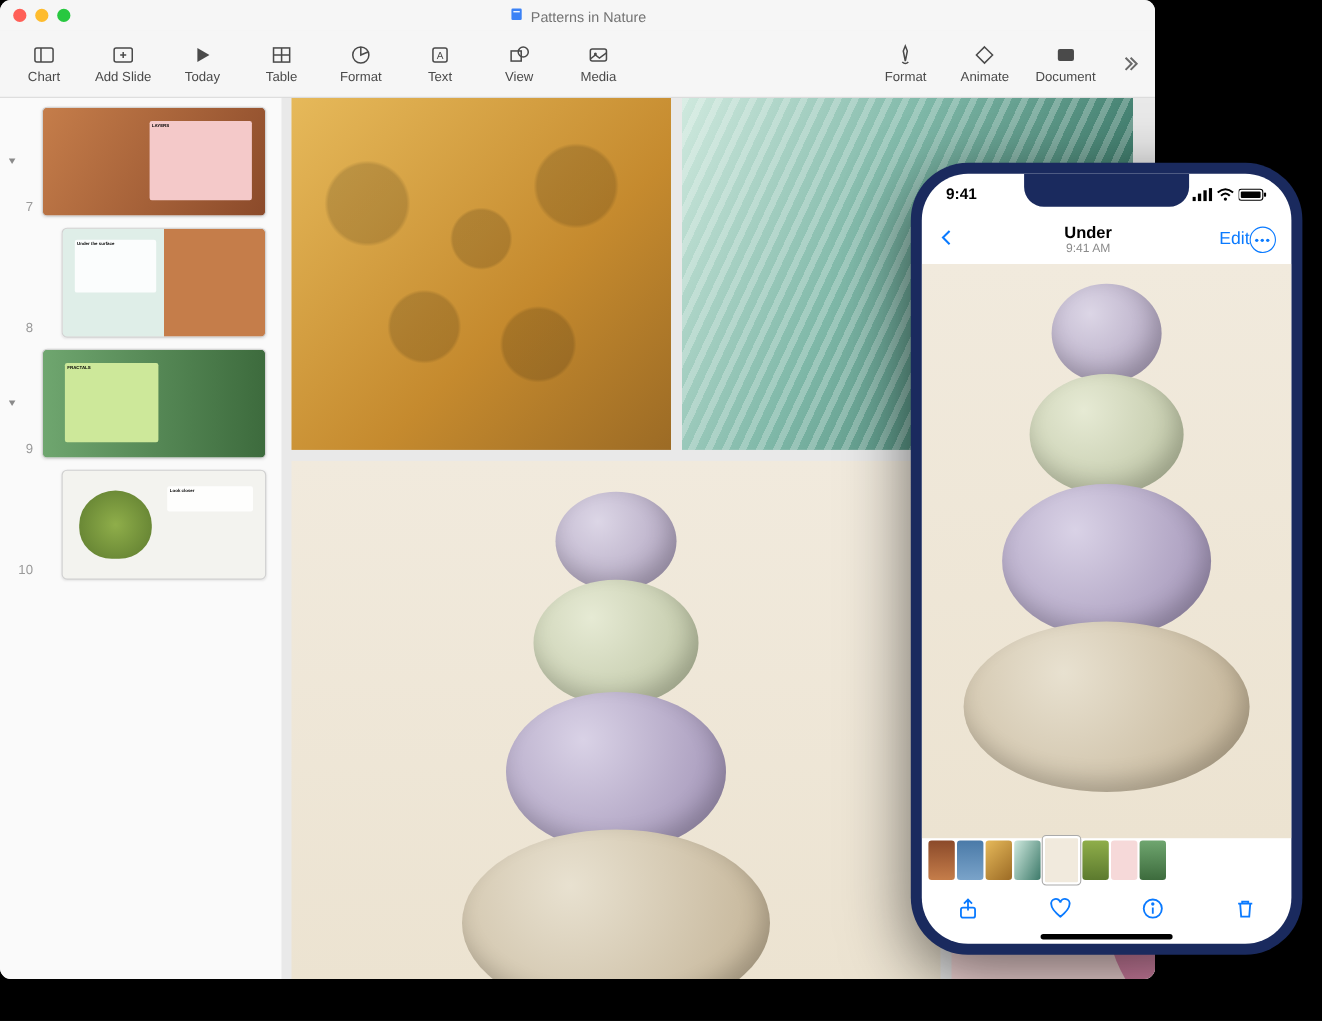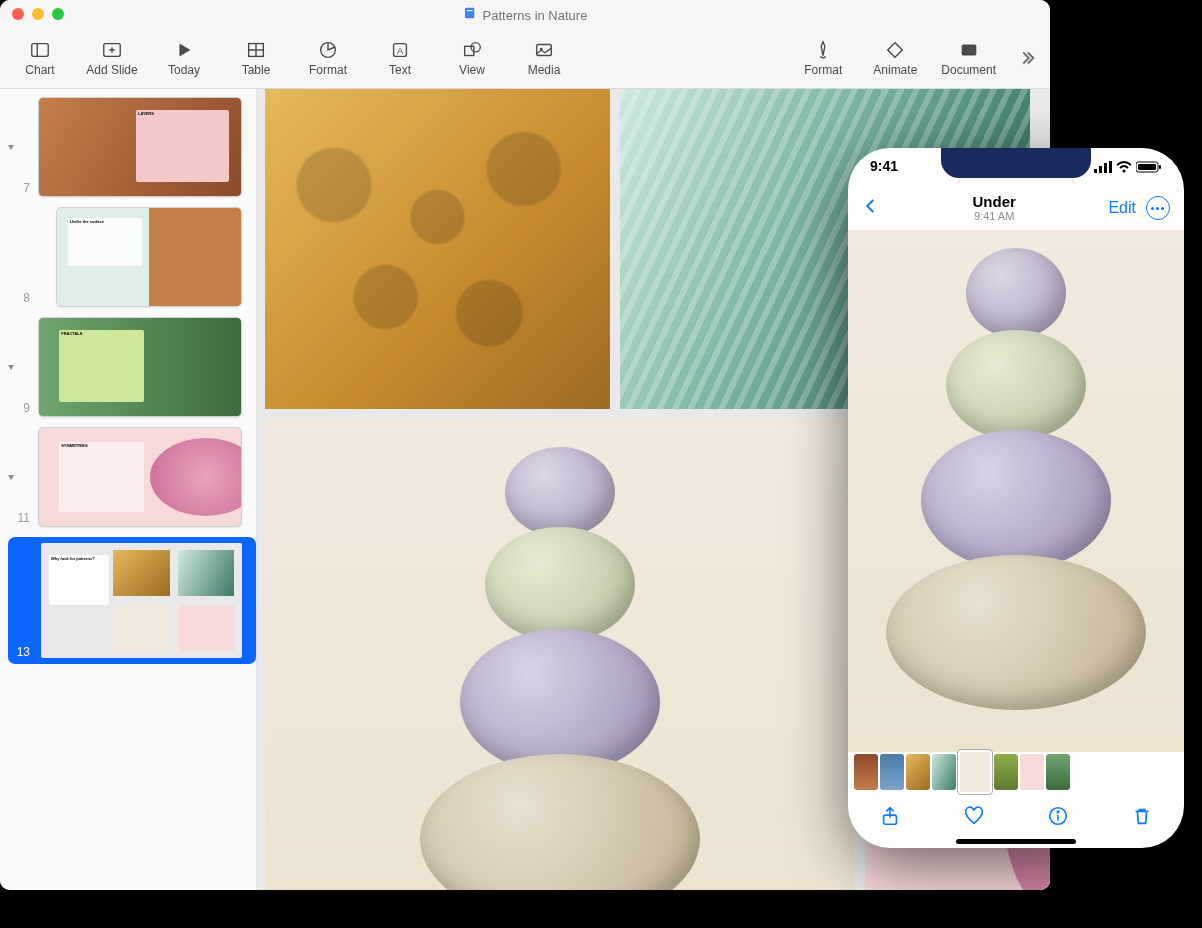--- a/index.html
+++ b/index.html
@@ -49,32 +49,32 @@
   .c3{left:8px;top:330px;width:590px;height:475px;background:linear-gradient(#f1eadd,#ece3d1)}
   .c3 .urchin{position:absolute;left:50%;transform:translateX(-50%);border-radius:50%;background:radial-gradient(circle at 35% 30%,#dcd6e6,#a89bb8);box-shadow:inset -6px -10px 20px rgba(0,0,0,.2)}
   .c3 .u1{width:110px;height:90px;top:28px}
   .c3 .u2{width:150px;height:115px;top:108px;background:radial-gradient(circle at 35% 30%,#e6ead4,#b7bf9d)}
   .c3 .u3{width:200px;height:145px;top:210px;background:radial-gradient(circle at 35% 30%,#d9d2e6,#9a8bb0)}
   .c3 .u4{width:280px;height:170px;top:335px;background:radial-gradient(circle at 35% 30%,#e8e1d0,#bfae90)}
   .c4{left:608px;top:330px;width:320px;height:475px;background:#f6d9d9}
   .c4::before{content:"";position:absolute;right:-160px;top:10px;width:380px;height:380px;border-radius:50%;background:radial-gradient(circle at 40% 40%,#e9a3c0,#c96a93);box-shadow:inset -10px -10px 30px rgba(0,0,0,.15)}
   .c4::after{content:"";position:absolute;right:-80px;bottom:-60px;width:260px;height:260px;border-radius:50%;background:radial-gradient(circle at 40% 40%,#e9a3c0,#c96a93)}
   
-  .iphone{position:absolute;right:18px;top:148px;width:336px;height:700px;background:#1a2a5e;border-radius:52px;box-shadow:0 18px 60px rgba(0,0,0,.55)}
+  .iphone{position:absolute;right:18px;top:148px;width:336px;height:700px;background:#1a2a5e;border-radius:52px;padding:10px;box-shadow:0 18px 60px rgba(0,0,0,.55)}
   .ip-screen{width:100%;height:100%;background:#fff;border-radius:42px;overflow:hidden;position:relative}
   .ip-notch{position:absolute;top:0;left:50%;transform:translateX(-50%);width:150px;height:30px;background:#1a2a5e;border-radius:0 0 18px 18px;z-index:5}
   .ip-status{position:absolute;top:10px;left:0;right:0;height:20px;display:flex;justify-content:space-between;padding:0 22px;font-size:14px;font-weight:600;z-index:4}
   .ip-status-right{display:flex;gap:4px;align-items:center}
   .ip-status-right svg{height:12px}
   .ip-nav{position:absolute;top:40px;left:0;right:0;height:40px;display:flex;align-items:center;justify-content:space-between;padding:0 14px;z-index:4}
   .ip-back svg{width:18px;height:18px;stroke:#0a7aff;fill:none;stroke-width:2.5}
   .ip-title{text-align:center;line-height:1.1}
   .ip-title .t1{font-size:15px;font-weight:600}
   .ip-title .t2{font-size:11px;color:#8a8a8a}
-  .ip-right{display:flex;gap:10px;align-items:center;color:#0a7aff}
+  .ip-right{display:flex;align-items:center;color:#0a7aff}
   .ip-more{width:22px;height:22px;border:1.5px solid #0a7aff;border-radius:50%;display:flex;align-items:center;justify-content:center}
   .ip-more span{display:block;width:3px;height:3px;background:#0a7aff;border-radius:50%;margin:0 1px}
   .ip-photo{position:absolute;top:82px;left:0;right:0;bottom:96px;background:linear-gradient(#f1eadd,#ece3d1)}
   .ip-photo .urchin{position:absolute;left:50%;transform:translateX(-50%);border-radius:50%;background:radial-gradient(circle at 35% 30%,#dcd6e6,#a89bb8);box-shadow:inset -6px -10px 20px rgba(0,0,0,.2)}
   .ip-photo .u1{width:100px;height:90px;top:18px}
   .ip-photo .u2{width:140px;height:110px;top:100px;background:radial-gradient(circle at 35% 30%,#e6ead4,#b7bf9d)}
   .ip-photo .u3{width:190px;height:140px;top:200px;background:radial-gradient(circle at 35% 30%,#d9d2e6,#9a8bb0)}
   .ip-photo .u4{width:260px;height:155px;top:325px;background:radial-gradient(circle at 35% 30%,#e8e1d0,#bfae90)}
   .ip-strip{position:absolute;bottom:56px;left:0;right:0;height:40px;display:flex;align-items:center;padding:0 6px;gap:2px}
   .ip-strip .st{width:24px;height:36px;border-radius:3px}
@@ -217,43 +217,30 @@
         <div class="nav-row">
           <div class="nav-tri"><svg viewBox="0 0 10 10">
                 <polygon points="2,3 8,3 5,8"></polygon>
               </svg></div>
           <div class="nav-num">9</div>
           <div class="thumb" style="background:linear-gradient(90deg,#6fa66f,#3d6b3d)">
             <div class="th-card" style="left:10%;top:12%;width:40%;height:70%;background:#cde89a"><b>FRACTALS</b></div>
           </div>
         </div>
 
-
-        <div class="nav-row">
-          <div class="nav-tri"><svg viewBox="0 0 10 10">
-                <polygon points="2,3 8,3 5,8"></polygon>
-              </svg></div>
-          <div class="nav-num">11</div>
-          <div class="thumb" style="background:#f6d9d9">
-            <div class="th-card" style="left:10%;top:14%;width:40%;height:68%;background:#fceceb"><b>SYMMETRIES</b></div>
-            <div style="position:absolute;right:-10%;top:10%;width:55%;height:80%;border-radius:50%;background:radial-gradient(circle,#e9a3c0,#c96a93)"></div>
-          </div>
-        </div>
-
-
-        <div class="nav-row selected">
-          <div class="nav-num">13</div>
-          <div class="thumb" style="background:#e9e9e9">
-            <div class="th-card" style="left:4%;top:10%;width:28%;height:40%"><b>Why look for patterns?</b></div>
-            <div style="position:absolute;left:36%;top:6%;width:28%;height:40%;background:linear-gradient(135deg,#e6b95a,#9c6b25)"></div>
-            <div style="position:absolute;right:4%;top:6%;width:28%;height:40%;background:linear-gradient(115deg,#cfe9de,#3d7a6a)"></div>
-            <div style="position:absolute;left:36%;bottom:6%;width:28%;height:40%;background:#f1eadd"></div>
-            <div style="position:absolute;right:4%;bottom:6%;width:28%;height:40%;background:#f6d9d9"></div>
-          </div>
-        </div>
+        <div class="nav-row indent">
+          <div class="nav-num">10</div>
+          <div class="thumb" style="background:#f3f3ef">
+            <div style="position:absolute;left:8%;top:18%;width:36%;height:64%;background:radial-gradient(circle,#8fae4a,#5c7a2e);border-radius:50% 50% 45% 45%"></div>
+            <div class="th-card" style="right:6%;top:14%;width:40%;height:20%"><b>Look closer</b></div>
+          </div>
+        </div>
+
+
+
       </div>
 
       <div class="canvas-wrap">
         <div class="slide">
           <div class="cell c1"></div>
           <div class="cell c2"></div>
           <div class="cell c3">
             <div class="urchin u1"></div>
               <div class="urchin u2"></div>
               <div class="urchin u3"></div>

